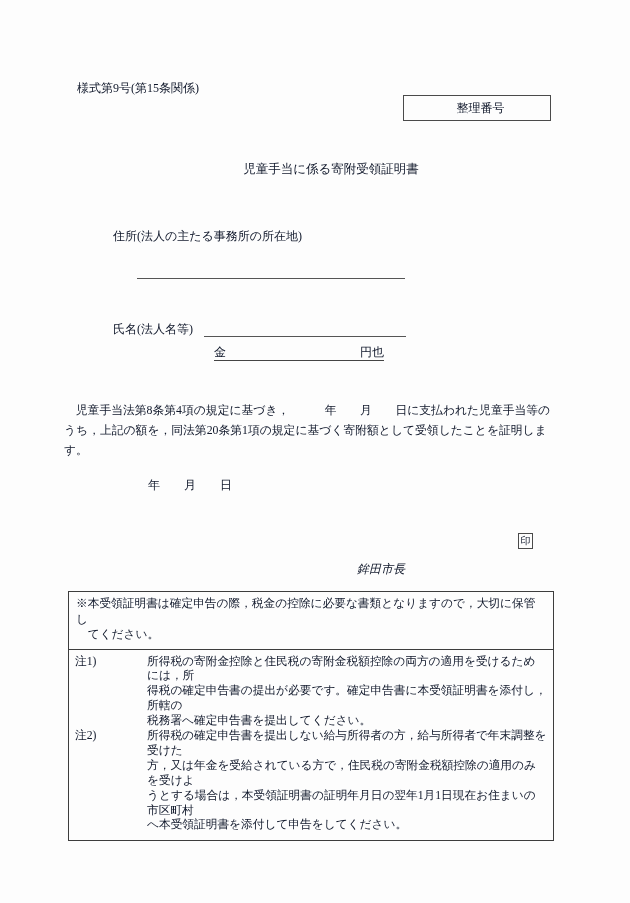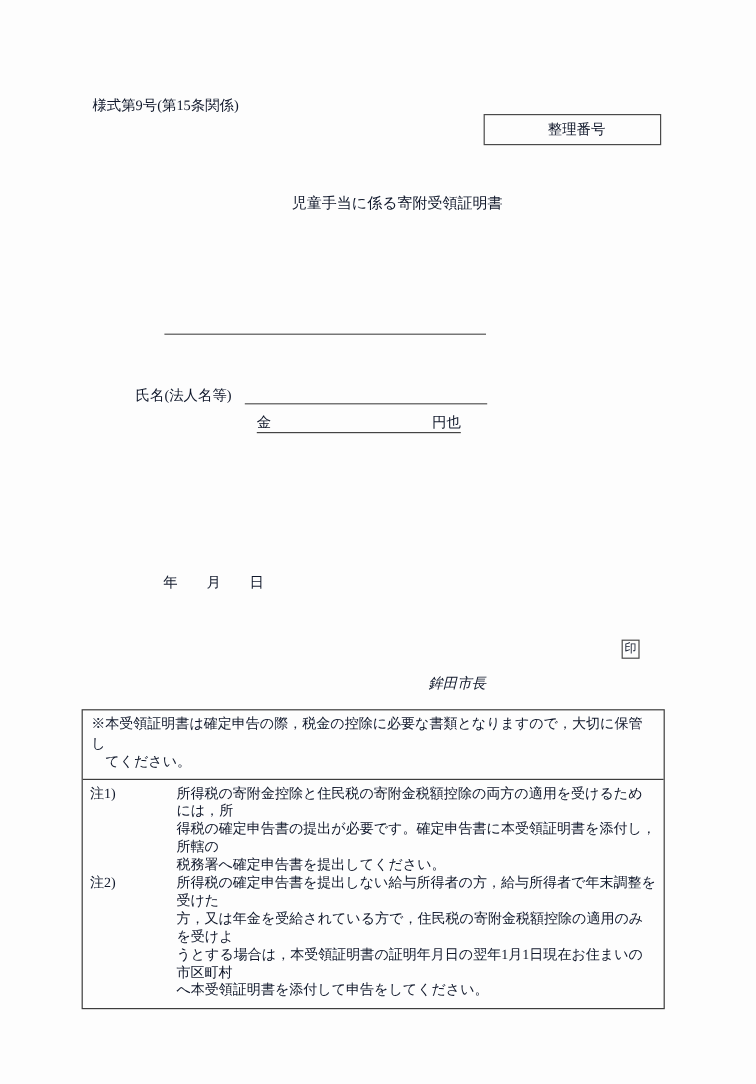--- a/index.html
+++ b/index.html
@@ -36,21 +36,21 @@
     display:flex; justify-content:space-between;
     border-bottom:1px solid #444;
     font-size:12px; line-height:15px;
   }
 
   .body-par {
     left:64px; top:400px; width:512px;
     font-size:11.8px; line-height:20px;
     white-space:pre-wrap;
   }
-  .date-line { left:136px; top:478px; }
+  .date-line { left:148px; top:478px; }
   .issuer    { left:357px; top:562px;font-style:italic; }
   .seal-box {
     left:518px; top:533px; width:13px; height:14px;
     border:1px solid #4a4a4a;
     font-size:10px; line-height:14px; text-align:center;
   }
 
   .notes-box {
     left:68px; top:591px; width:486px;
     border:1px solid #3d3d3d; box-sizing:border-box;
@@ -73,30 +73,34 @@
 <div class="page">
 
   <div class="abs fs12 form-number">様式第9号(第15条関係)</div>
 
   <div class="abs ref-box">
     <span>整理番号</span>
   </div>
 
   <div class="abs doc-title">児童手当に係る寄附受領証明書</div>
 
+  <div class="abs fs12 address-label">住所(法人の主たる事務所の所在地)</div>
   <div class="abs address-line"></div>
 
   <div class="abs fs12 name-label">氏名(法人名等)</div>
   <div class="abs name-line"></div>
 
   <div class="abs amount-row">
     <span>金</span>
     <span>円也</span>
   </div>
 
+  <div class="abs body-par">　児童手当法第8条第4項の規定に基づき，　　　年　　月　　日に支払われた児童手当等の
+うち，上記の額を，同法第20条第1項の規定に基づく寄附額として受領したことを証明しま
+す。</div>
 
   <div class="abs fs12 date-line">年　　月　　日</div>
 
   <div class="abs fs12 issuer">鉾田市長</div>
 
   <div class="abs seal-box">
     <span>印</span>
   </div>
 
   <div class="abs notes-box">

